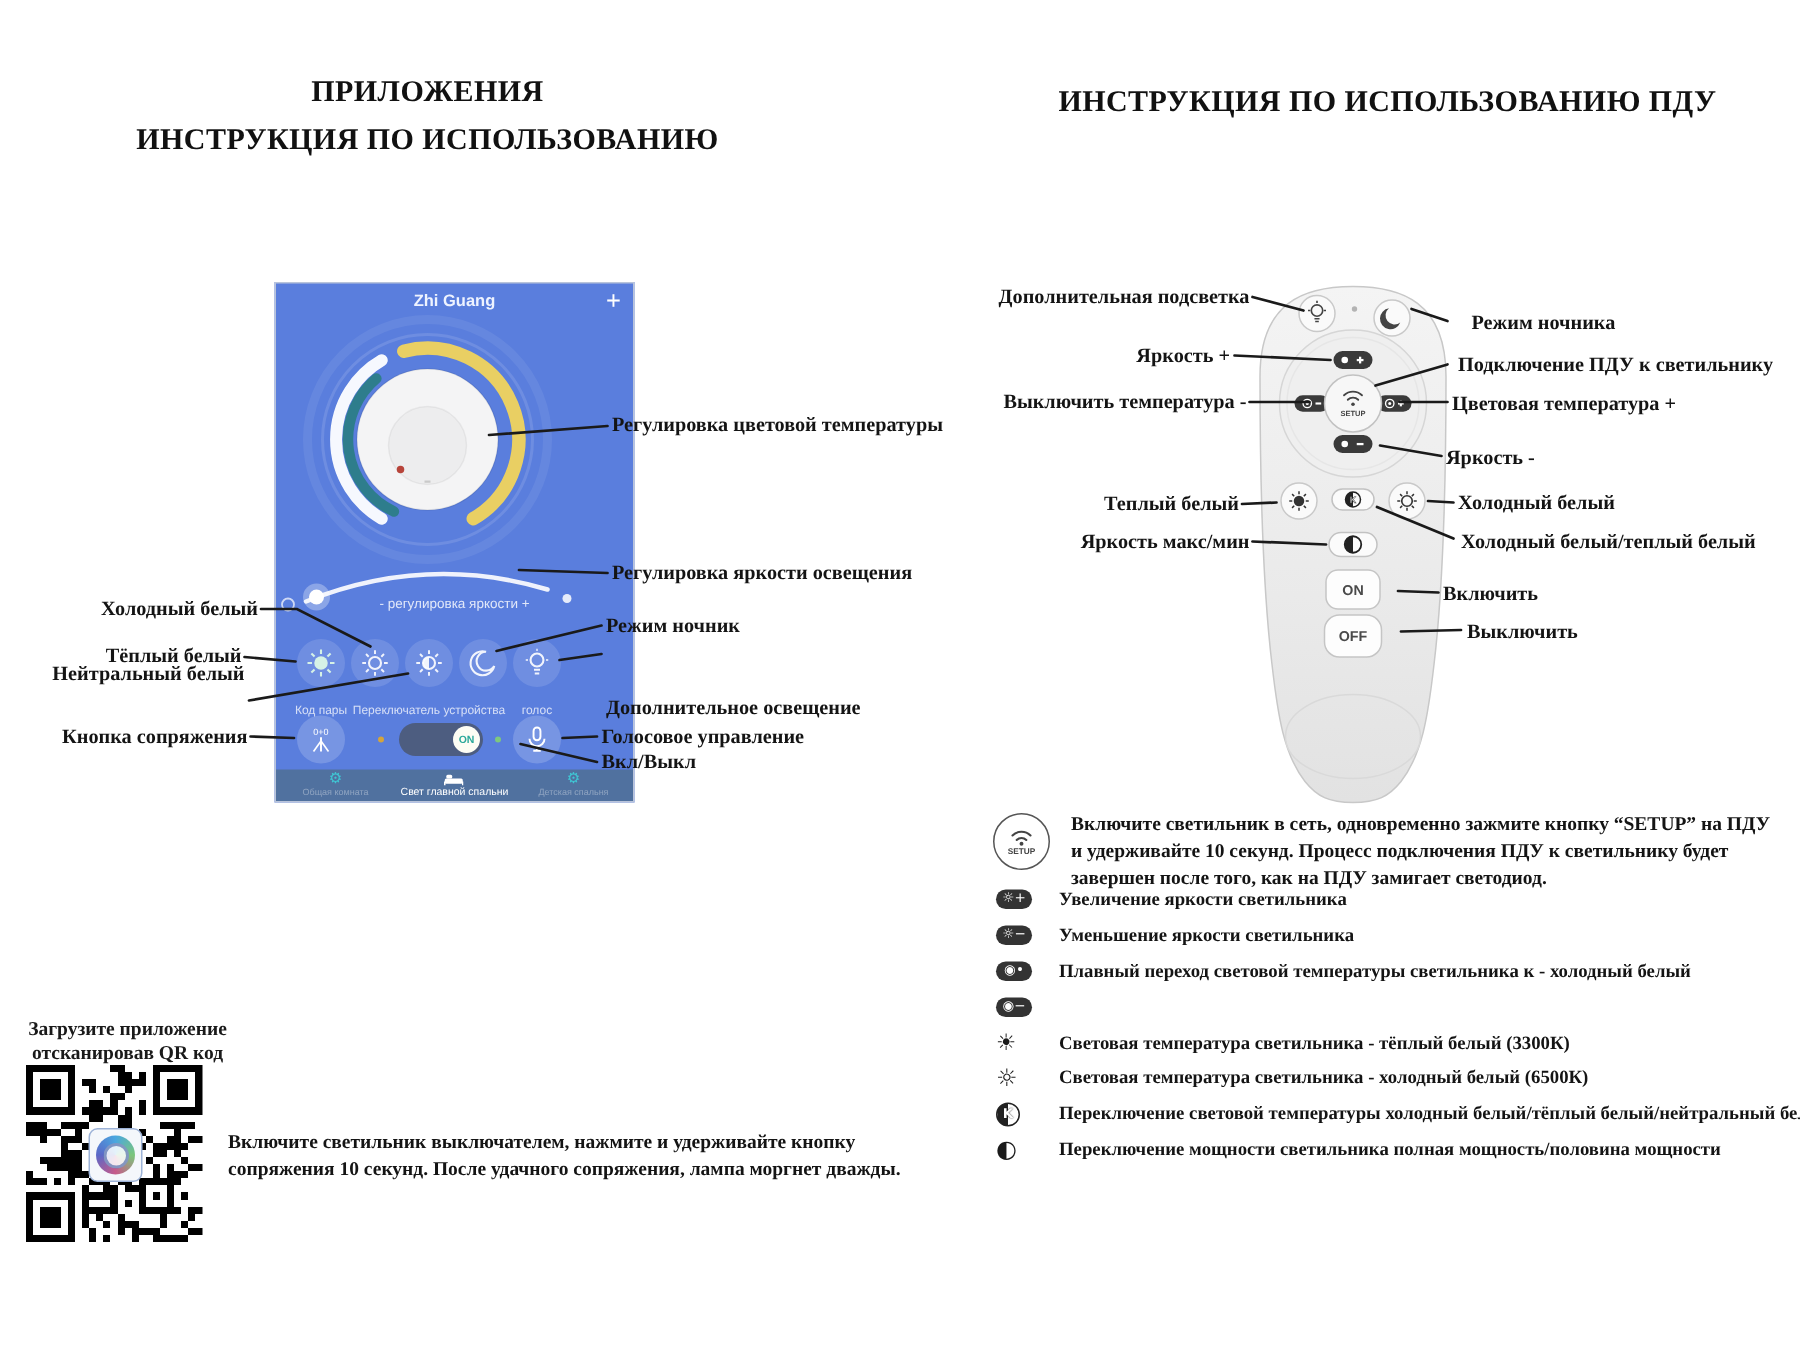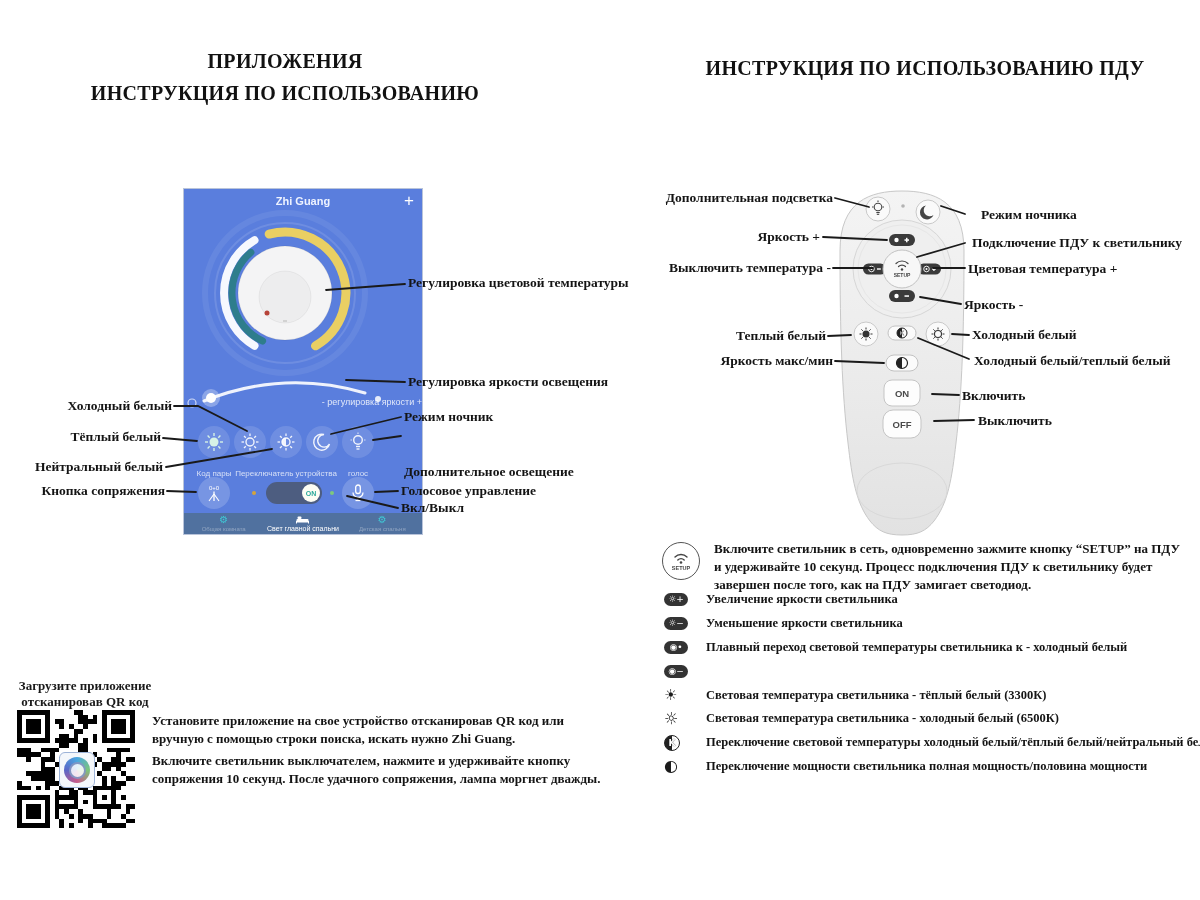--- a/index.html
+++ b/index.html
@@ -9,21 +9,21 @@
   
   .doc-title{font-weight:700;font-size:20px;text-align:center;letter-spacing:.3px;color:#111;line-height:1.6;}
   .callout{position:absolute;font-weight:700;font-size:13.5px;white-space:nowrap;color:#141414;transform:translateY(-50%);}
   .callout.right-edge{transform:translate(-100%,-50%);}
   .doc-par{position:absolute;font-weight:700;font-size:13px;line-height:1.4;color:#141414;}
   
   #app{position:absolute;left:183px;top:188px;width:240px;height:347px;background:#5a7edd;
        border:1px solid #b9c4da;box-sizing:border-box;font-family:"Liberation Sans","DejaVu Sans",sans-serif;}
   #app .hdr{position:absolute;top:6px;left:0;width:100%;text-align:center;color:#eef3ff;font-size:11px;font-weight:700;}
   #app .plus{position:absolute;top:2px;right:8px;color:#fff;font-size:17px;font-weight:400;}
-  #app .slider-label{position:absolute;top:208px;width:100%;text-align:right;color:rgba(255,255,255,.82);font-size:9px;}
+  #app .slider-label{position:absolute;top:208px;width:100%;text-align:center;color:rgba(255,255,255,.82);font-size:9px;}
   .app-ic{position:absolute;width:32px;height:32px;border-radius:50%;background:rgba(255,255,255,.13);
           display:flex;align-items:center;justify-content:center;transform:translate(-50%,-50%);}
   .sec-label{position:absolute;transform:translateX(-50%);color:rgba(255,255,255,.75);font-size:8px;white-space:nowrap;}
   #toggle{position:absolute;left:82px;top:293px;width:56px;height:22px;border-radius:11px;background:#4d5d80;}
   #toggle .knob{position:absolute;right:2px;top:2px;width:18px;height:18px;border-radius:50%;background:#fdfdf4;
         display:flex;align-items:center;justify-content:center;font-size:7px;font-weight:700;color:#2aa89a;}
   .dot{position:absolute;width:4px;height:4px;border-radius:50%;}
   #navbar{position:absolute;left:0;bottom:0;width:100%;height:21px;background:#50719f;display:flex;}
   .nav-item{flex:1;display:flex;flex-direction:column;align-items:center;justify-content:center;line-height:1;}
   .nav-item .glyph{font-size:10px;color:#3fc6d4;}
@@ -196,21 +196,21 @@
       </div>
       <div class="nav-item">
         <span class="glyph">⚙</span>
         <span class="lbl">Детская спальня</span>
       </div>
     </div>
   </div>
 
   <div class="callout right-edge" style="left:172px;top:406px;">Холодный белый</div>
   <div class="callout right-edge" style="left:161px;top:437px;">Тёплый белый</div>
-  <div class="callout right-edge" style="left:163px;top:467px;">Нейтральный белый</div>
+  <div class="callout right-edge" style="left:163px;top:449px;">Нейтральный белый</div>
   <div class="callout right-edge" style="left:165px;top:491px;">Кнопка сопряжения</div>
   <div class="callout" style="left:408px;top:283px;">Регулировка цветовой температуры</div>
   <div class="callout" style="left:408px;top:382px;">Регулировка яркости освещения</div>
   <div class="callout" style="left:404px;top:417px;">Режим ночник</div>
   <div class="callout" style="left:404px;top:436px;margin-top:36px;">Дополнительное освещение</div>
   <div class="callout" style="left:401px;top:491px;">Голосовое управление</div>
   <div class="callout" style="left:401px;top:508px;">Вкл/Выкл</div>
 
   <div class="abs" style="left:10px;top:678px;width:150px;text-align:center;font-weight:700;font-size:13px;line-height:1.25;">
     <div>Загрузите приложение</div>
@@ -436,21 +436,20 @@
         <rect x="75.52" y="75.52" width="23.60" height="23.60" fill="#000"></rect>
         <rect x="80.24" y="80.24" width="14.16" height="14.16" fill="#fff"></rect>
         <rect x="84.96" y="84.96" width="4.72" height="4.72" fill="#000"></rect>
       </svg>
     <div id="qr-logo">
         <div class="swirl">
           <div class="swirl-in"></div>
         </div>
       </div>
   </div>
-  <div class="doc-par" style="left:152px;top:712px;width:450px;">Установите приложение на свое устройство отсканировав QR код или вручную с помощью строки поиска, искать нужно Zhi Guang.</div>
   <div class="doc-par" style="left:152px;top:752px;width:470px;">Включите светильник выключателем, нажмите и удерживайте кнопку сопряжения 10 секунд. После удачного сопряжения, лампа моргнет дважды.</div>
 
   <svg class="abs" style="left:830px;top:183px;" width="145" height="365" viewBox="0 0 145 365">
     <defs>
       <linearGradient id="bodyg" x1="0" y1="0" x2="0" y2="1">
         <stop offset="0" stop-color="#f4f4f4"></stop>
           <stop offset=".6" stop-color="#eaeaea"></stop>
           <stop offset="1" stop-color="#e2e2e2"></stop>
       </linearGradient>
     </defs>

